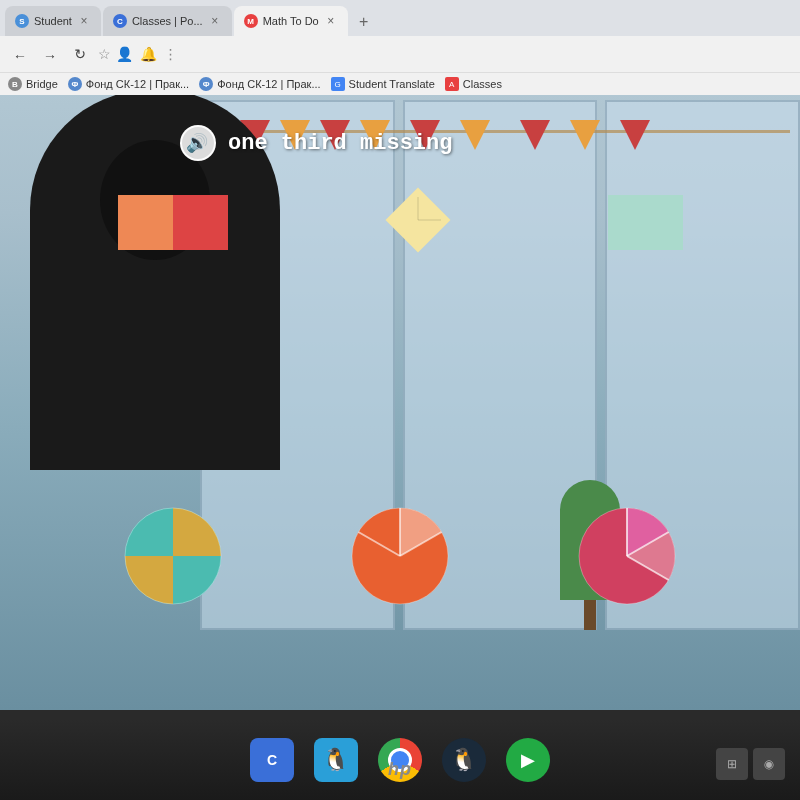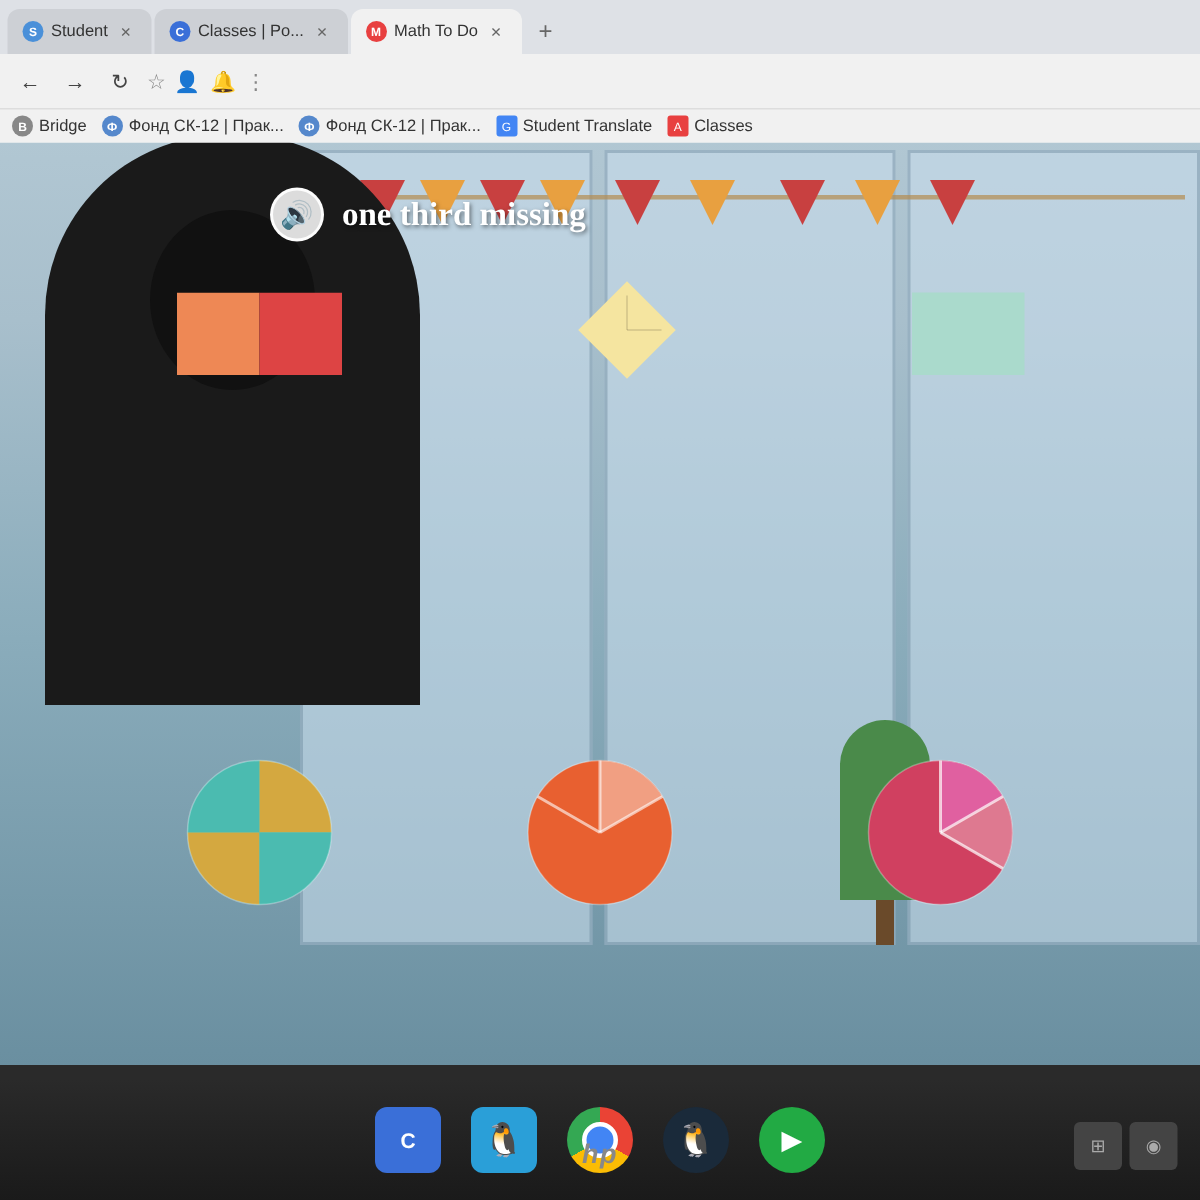--- a/index.html
+++ b/index.html
@@ -298,21 +298,21 @@
       justify-content: center;
       color: #444;
       font-size: 18px;
     }
 
     .prompt-text {
       font-size: 22px;
       font-weight: bold;
       color: #fff;
       text-shadow: 1px 1px 3px rgba(0,0,0,0.5);
-      font-family: Liberation Serif, serif;
+      font-family: Liberation Mono, monospace;
     }
 
     
     .shapes-top-row {
       position: absolute;
       top: 90px;
       left: 0;
       right: 0;
       display: flex;
       justify-content: space-around;

